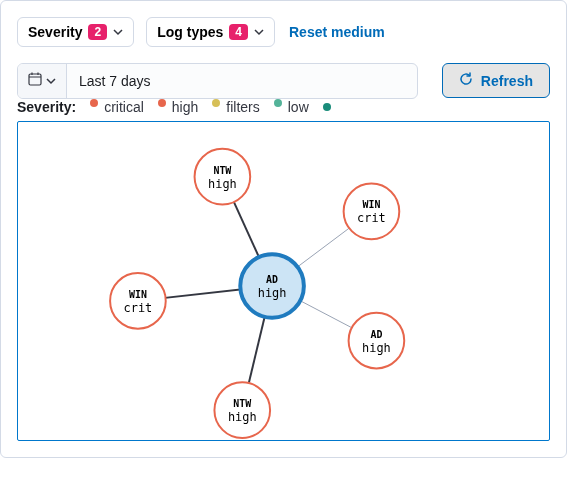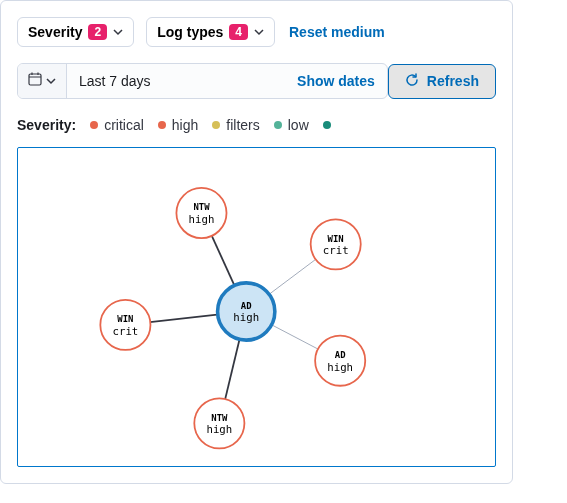--- a/index.html
+++ b/index.html
@@ -3,21 +3,21 @@
 <meta charset="utf-8">
 <style>
   * { box-sizing: border-box; }
   body {
     margin: 0;
     font-family: -apple-system, BlinkMacSystemFont, "Segoe UI", Helvetica, Arial, sans-serif;
     background: #fff;
     color: #1a1c21;
   }
   .panel {
-    width: 513px;
+    width: 567px;
     border: 1px solid #d3dae6;
     border-radius: 6px;
     padding: 16px;
   }
   .filter-row {
     display: flex;
     align-items: center;
     gap: 12px;
     margin-bottom: 16px;
   }
@@ -52,23 +52,22 @@
     color: #006bb8;
     font-weight: 600;
     font-size: 14px;
     cursor: pointer;
     background: none;
     border: none;
     padding: 4px 2px;
   }
   .date-row {
     display: flex;
-    align-items: center;
-    gap: 0;
-    margin-bottom: 18px;
+    align-items: flex-start;
+    gap: 24px;
   }
   .date-group {
     flex: 1;
     display: flex;
     align-items: stretch;
     border: 1px solid #d3dae6;
     border-radius: 6px;
     overflow: hidden;
     background: #fbfcfd;
   }
@@ -109,27 +108,26 @@
     padding: 8px 16px;
     font-size: 14px;
     font-weight: 600;
     cursor: pointer;
   }
   .legend-row {
     display: flex;
     align-items: center;
     gap: 14px;
     font-size: 14px;
-    margin-bottom: 14px;
+    margin-bottom: 6px;
     flex-wrap: wrap;
   }
   .legend-title { font-weight: 700; }
   .legend-item {
     display: inline-flex;
-    align-items: center;
     gap: 6px;
     color: #343741;
   }
   .dot {
     width: 8px; height: 8px; border-radius: 50%;
     display: inline-block;
   }
   .graph-box {
     border: 1px solid #07c;
     border-radius: 2px;
@@ -184,21 +182,20 @@
               <line x1="10" y1="0.5" x2="10" y2="3" stroke="#343741" stroke-width="1.2"></line>
             </svg>
         </span>
         <span class="chev">
           <svg viewBox="0 0 10 10">
               <path d="M1 3 L5 7 L9 3" fill="none" stroke="#343741" stroke-width="1.5"></path>
             </svg>
         </span>
       </div>
       <div class="date-label">Last 7 days</div>
-      <div class="show-dates">Show dates</div>
     </div>
     <button class="refresh-btn">
       <span>
         <svg width="14" height="14" viewBox="0 0 14 14">
             <path d="M12 7a5 5 0 1 1-1.5-3.5" fill="none" stroke="#006bb8" stroke-width="1.5" stroke-linecap="round"></path>
             <path d="M11 1 L11 4 L8 4" fill="none" stroke="#006bb8" stroke-width="1.5" stroke-linecap="round" stroke-linejoin="round"></path>
           </svg>
       </span>
       <span>Refresh</span>
     </button>

